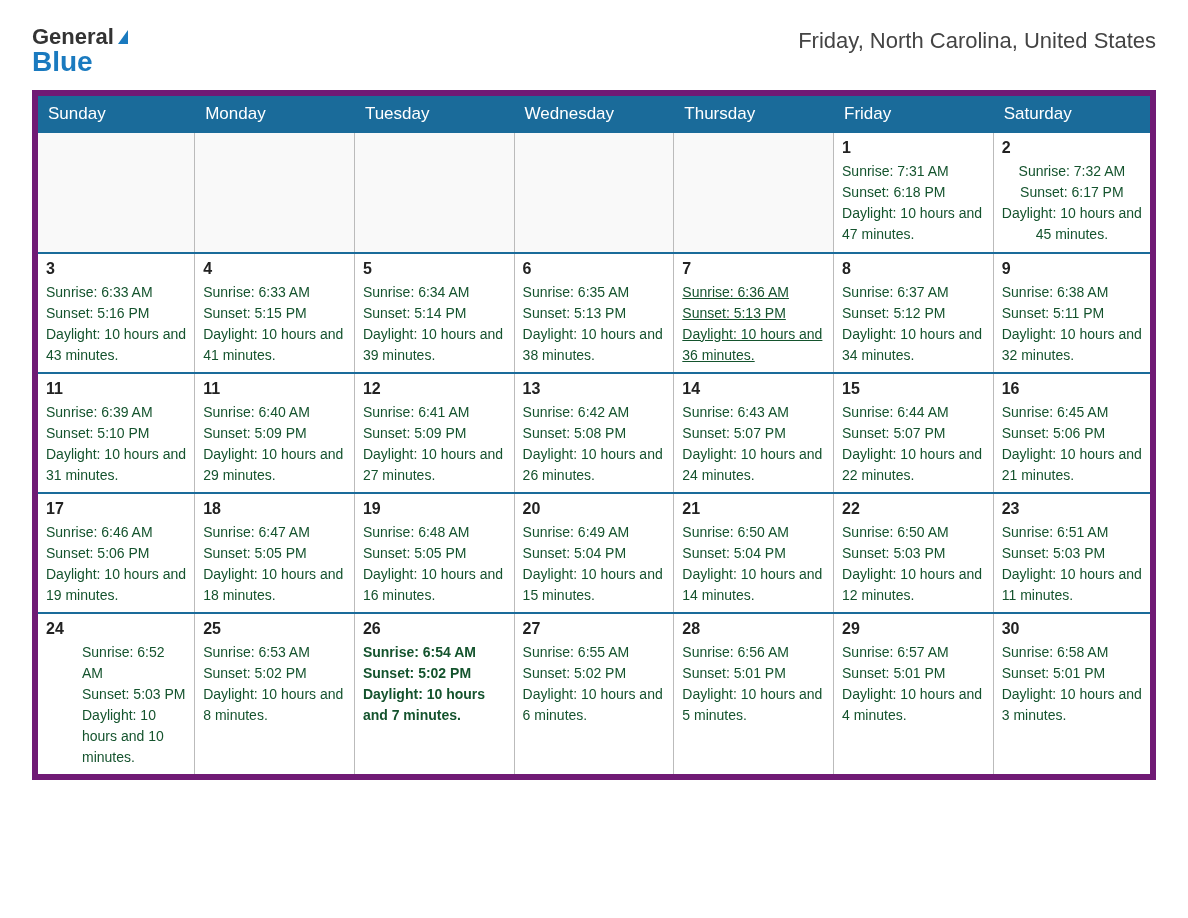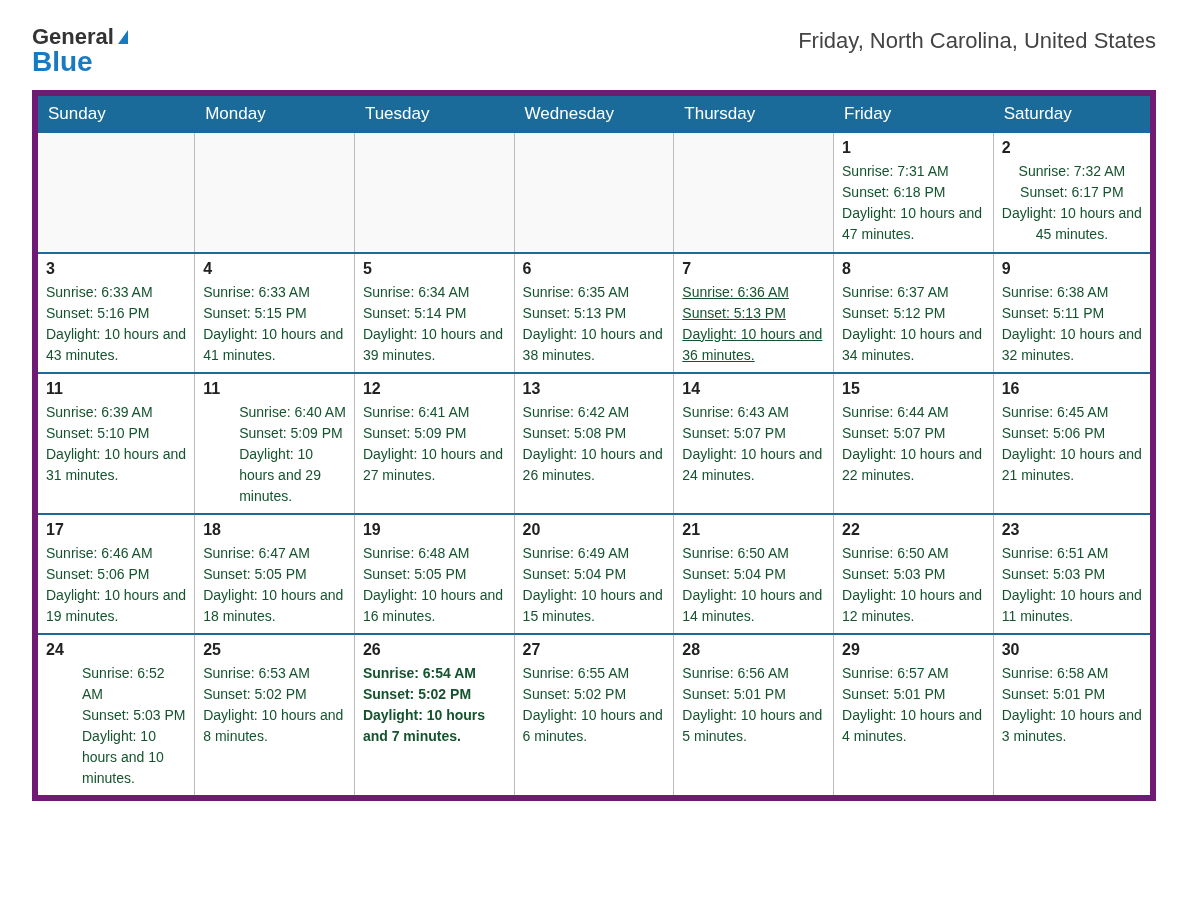--- a/index.html
+++ b/index.html
@@ -190,21 +190,21 @@
       </tr>
       <tr class="top-border-row">
         <td>
           <div class="day-number">11</div>
           <div class="day-info" style="white-space: pre-line;">Sunrise: 6:39 AM
 Sunset: 5:10 PM
 Daylight: 10 hours and 31 minutes.</div>
         </td>
         <td>
           <div class="day-number">11</div>
-          <div class="day-info" style="white-space: pre-line; margin-left: 36px;">Sunrise: 6:40 AM
+          <div class="day-info" style="white-space: pre-line;">Sunrise: 6:40 AM
 Sunset: 5:09 PM
 Daylight: 10 hours and 29 minutes.</div>
         </td>
         <td>
           <div class="day-number">12</div>
           <div class="day-info" style="white-space: pre-line;">Sunrise: 6:41 AM
 Sunset: 5:09 PM
 Daylight: 10 hours and 27 minutes.</div>
         </td>
         <td>

